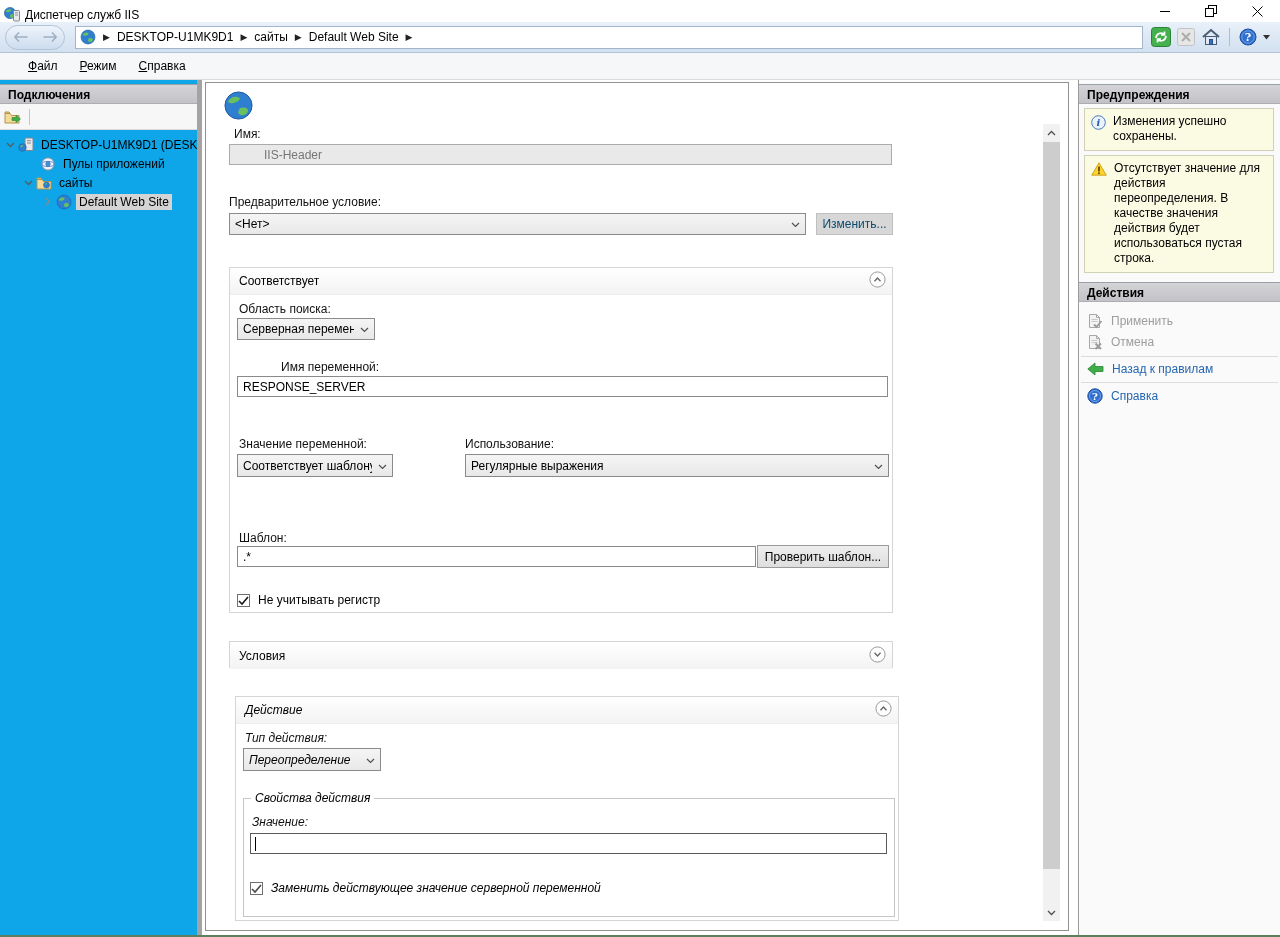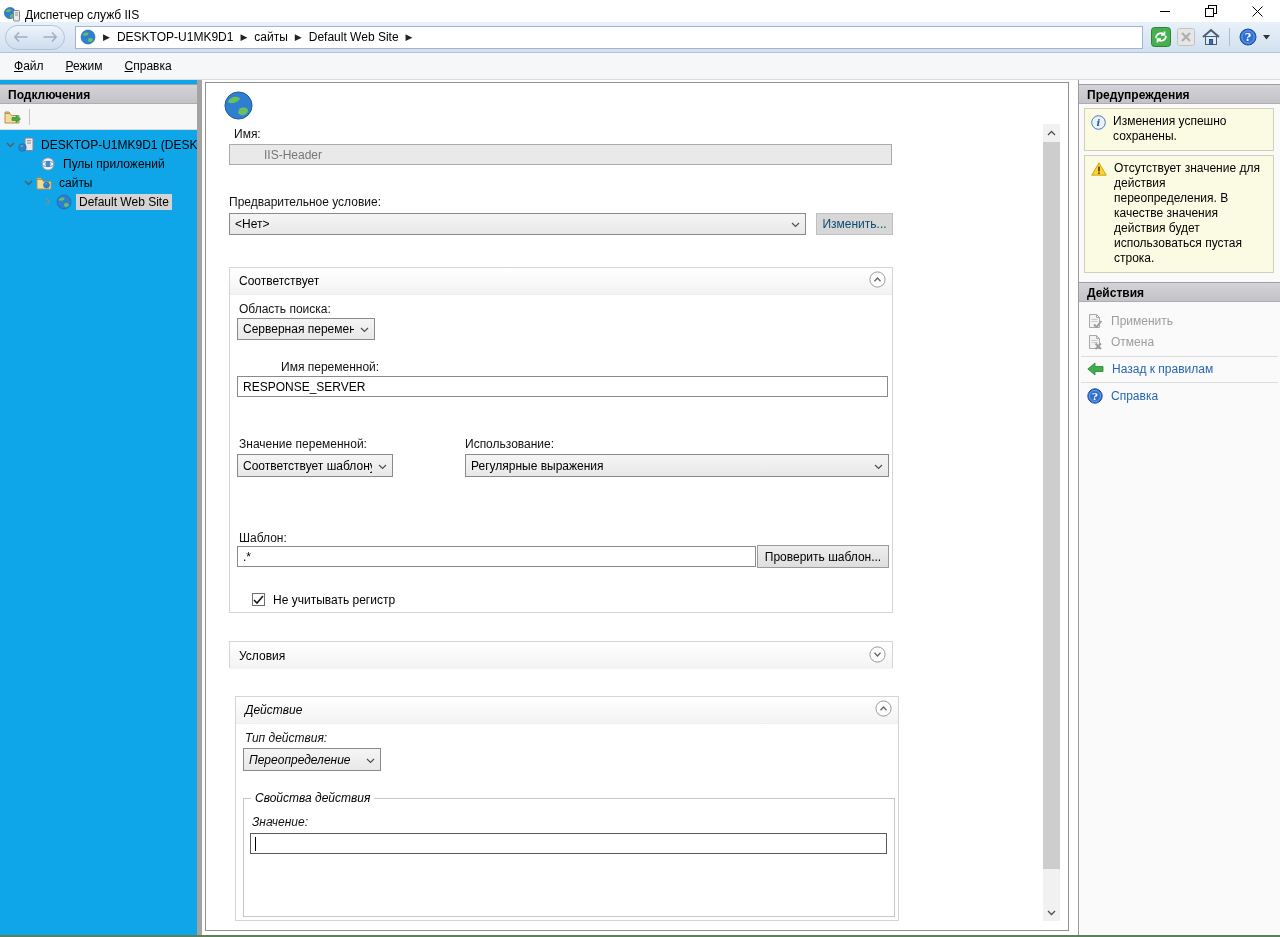--- a/index.html
+++ b/index.html
@@ -24,21 +24,21 @@
     display:flex; align-items:center; justify-content:space-around; flex:none; }
   .addressbox { height:23px; background:#fff; border:1px solid #a3b5cb; margin:0 8px 0 10px;
     flex:1; display:flex; align-items:center; padding-left:4px; overflow:hidden; }
   .crumb-sep { color:#222; font-size:9px; margin:0 7px; }
   .crumb { font-size:12px; white-space:nowrap; }
   .addr-actions { display:flex; align-items:center; gap:5px; margin-right:10px; flex:none; }
   .addr-sep { width:1px; height:18px; background:#aebccd; margin:0 3px; }
   .toolicon { width:20px; height:20px; display:flex; align-items:center; justify-content:center; }
   
   .menubar { position:absolute; left:0; top:53px; right:0; height:27px; background:#f6f7f8;
-    border-bottom:1px solid #dcdcdc; display:flex; align-items:center; padding-left:14px; }
+    border-bottom:1px solid #dcdcdc; display:flex; align-items:center; padding-left:28px; }
   .menu-item { display:inline-block; margin-right:22px; font-size:12px; }
   .menu-item::first-letter { text-decoration:underline; }
   
   .panel-header { margin-top:4px; height:20px; background:linear-gradient(#d4d4d8,#c2c2c7);
     border-top:1px solid #9aa0a8; border-bottom:1px solid #adadb2;
     font-weight:bold; font-size:12px; padding:3px 0 0 8px; }
   
   .left-panel { position:absolute; left:0; top:80px; width:202px; bottom:2px; background:#0ea5e9;
     border-right:5px solid #a3a3a3; }
   .conn-toolbar { height:26px; border-bottom:1px solid #d9d9d9; background:#f7f7f7;
@@ -66,21 +66,21 @@
   .combo .cval { white-space:nowrap; overflow:hidden; flex:1; }
   .combo .carrow { margin-left:6px; flex:none; }
   .btn { position:absolute; border:1px solid #9a9a9a; background:linear-gradient(#eeeeee,#dedede);
     font-size:12px; display:flex; align-items:center; justify-content:center; }
   .btn.disabled { background:#d7d7d7; border-color:#c0c0c0; color:#0c4a6e; }
   .sectbox { position:absolute; border:1px solid #d5d5d5; background:#fff; }
   .secthead { height:27px; display:flex; align-items:center; padding:0 6px 0 9px;
     background:linear-gradient(#ffffff,#f3f3f3); border-bottom:1px solid #eee; }
   .secthead .stitle { font-size:12px; }
   .secthead .chev { margin-left:auto; }
-  .checkrow { position:absolute; display:flex; align-items:flex-start; gap:8px;margin-left:15px; }
+  .checkrow { position:absolute; display:flex; align-items:flex-end; gap:8px; }
   .checkbox { width:13px; height:13px; border:1px solid #707070; background:#fff;
     display:flex; align-items:center; justify-content:center; }
   .groupbox { position:absolute; border:1px solid #c6c6c6; }
   .groupbox .glegend { position:absolute; top:-8px; left:7px; background:#fff; padding:0 4px; font-size:12px; }
   .caret { position:absolute; left:4px; top:3px; width:1px; height:14px; background:#000; }
   
   .vscroll { position:absolute; right:8px; top:41px; width:17px; height:797px; background:#f1f1f1; }
   .vscroll .sbtn { position:absolute; left:0; width:17px; height:17px; display:flex; align-items:center; justify-content:center; }
   .vscroll .thumb { position:absolute; left:0; top:18px; width:17px; height:727px; background:#cdcdcd; }
   
@@ -365,20 +365,28 @@
             <path d="M1 1 L4.5 4.5 L8 1" fill="none" stroke="#505050" stroke-width="1.2"></path>
           </svg>
       </span>
     </div>
     <div class="groupbox" style="left:7px; top:101px; width:652px; height:119px;">
       <span class="glegend">Свойства действия</span>
       <div class="flabel" style="left:8px; top:16px;">Значение:</div>
       <div class="tinput focused" style="left:6px; top:34px; width:637px;">
         <span class="caret"></span>
       </div>
+      <div class="checkrow" style="left:6px; top:82px;">
+        <span class="checkbox">
+          <svg width="11" height="10" viewBox="0 0 11 10">
+              <path d="M1 5 L4 8 L10 1" fill="none" stroke="#4a4a4a" stroke-width="1.6"></path>
+            </svg>
+        </span>
+        <span>Заменить действующее значение серверной переменной</span>
+      </div>
     </div>
   </div>
 
   <div class="vscroll">
     <div class="sbtn" style="top:0;">
       <svg width="9" height="6" viewBox="0 0 9 6">
           <path d="M1 5 L4.5 1.5 L8 5" fill="none" stroke="#505050" stroke-width="1.3"></path>
         </svg>
     </div>
     <div class="thumb"></div>

